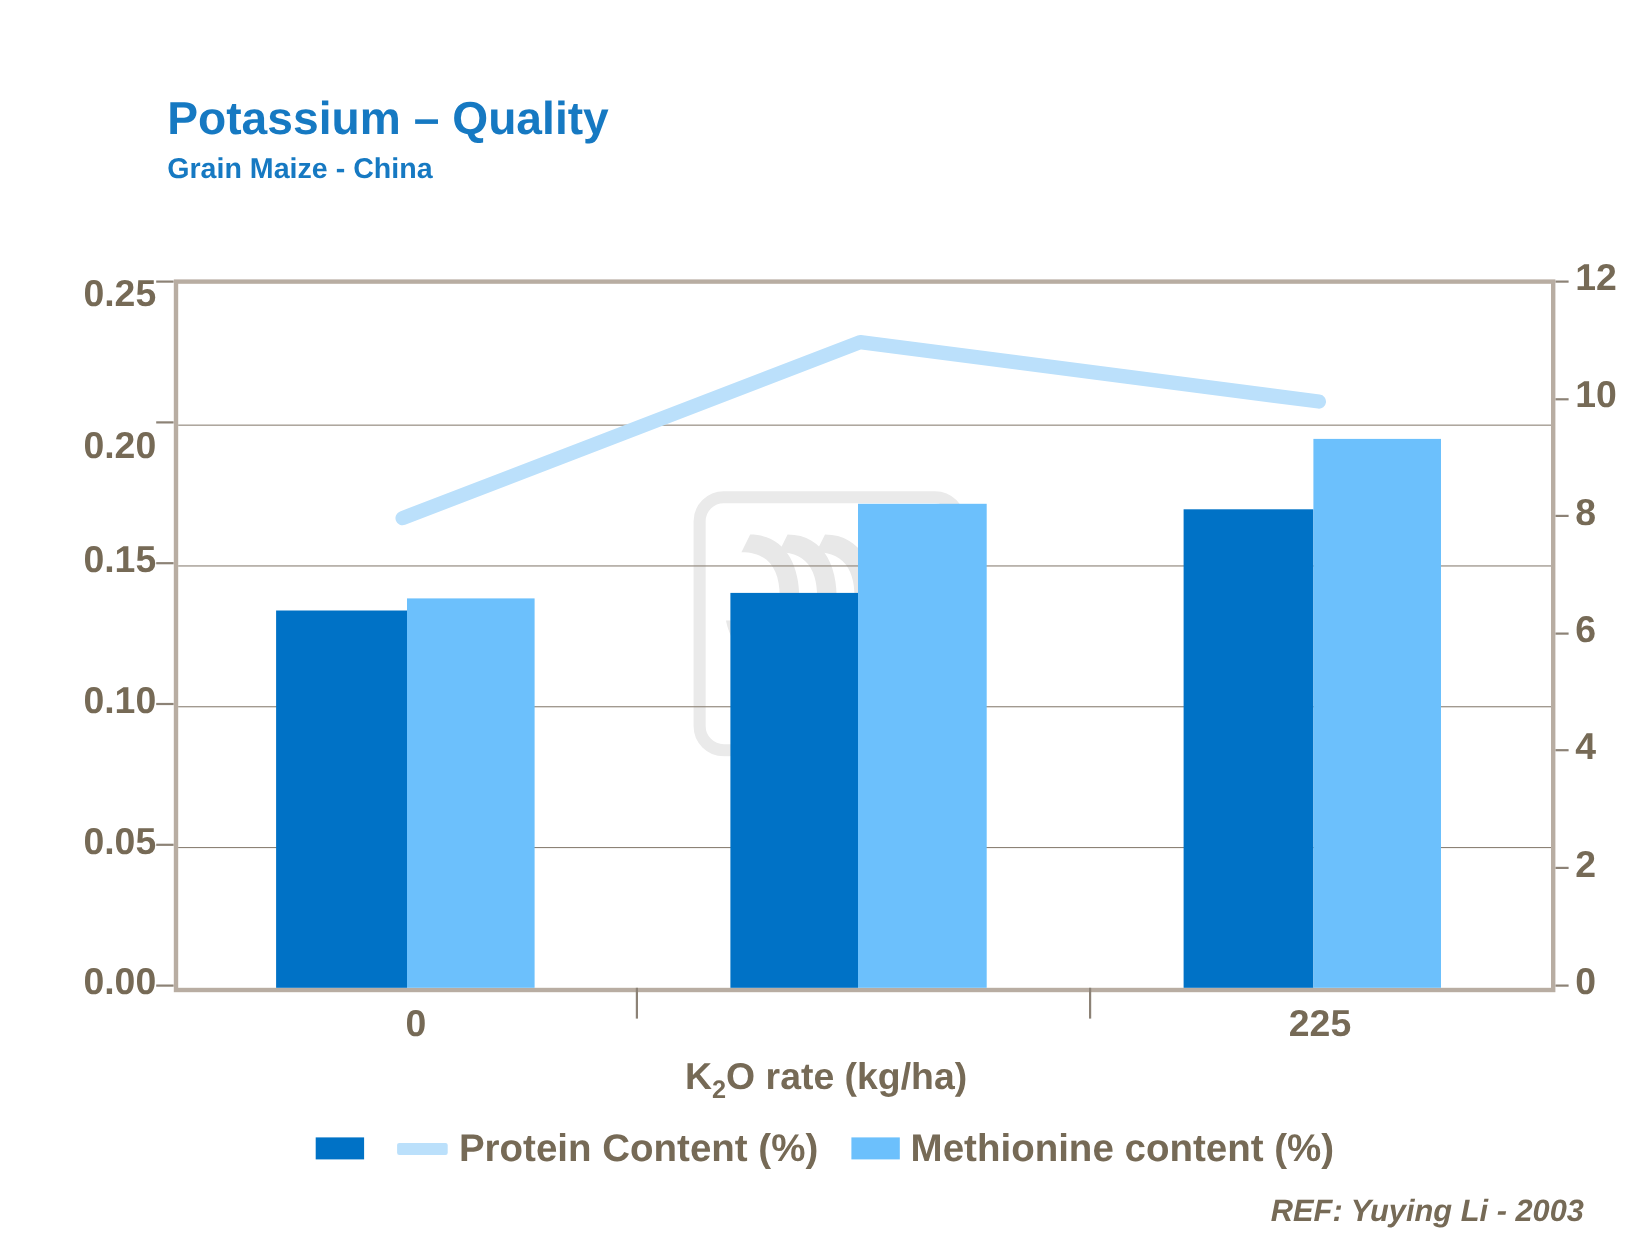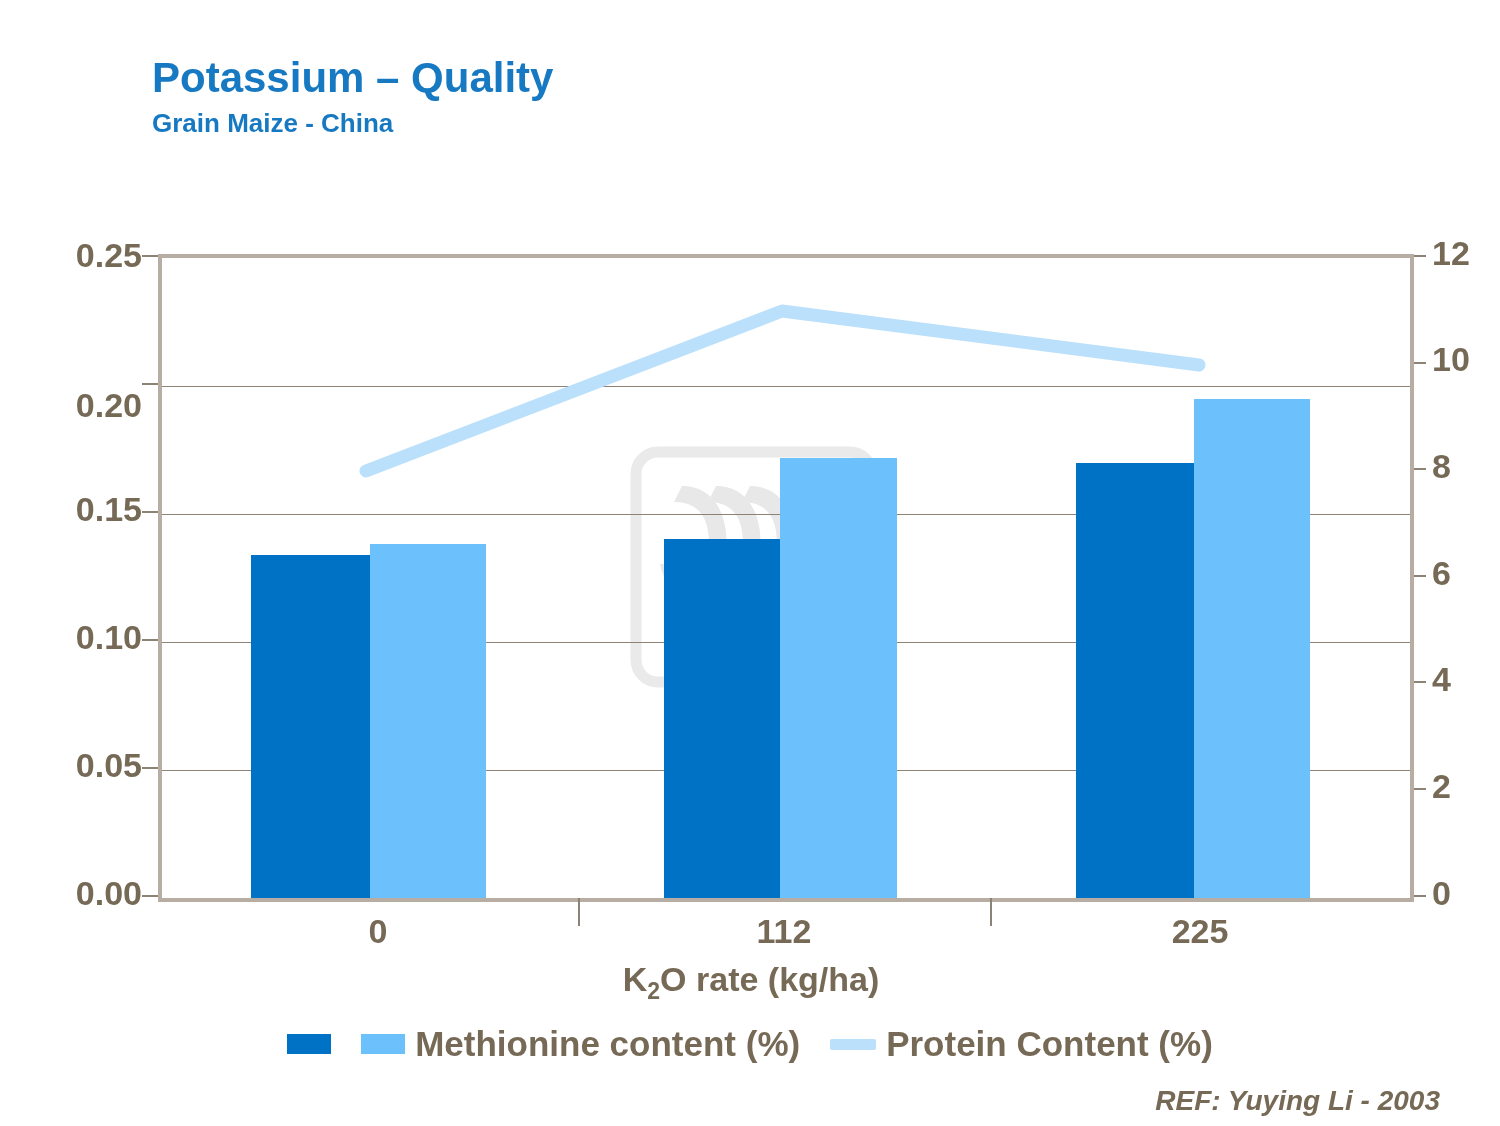--- a/index.html
+++ b/index.html
@@ -16,20 +16,21 @@
   }
 
   
   #title-block { position: absolute; left: 152px; top: 56px; }
   #chart-title {
     font-size: 42px;
     font-weight: bold;
     color: #1679C2;
     line-height: 1.05;
     white-space: nowrap;
+    margin-top: 30px;
   }
   #chart-subtitle {
     font-size: 26px;
     font-weight: bold;
     color: #1679C2;
     margin-top: 8px;
     white-space: nowrap;
   }
 
   
@@ -169,21 +170,21 @@
 </head>
 <body>
 
 <div id="title-block">
   <div id="chart-title">Potassium – Quality</div>
   <div id="chart-subtitle">Grain Maize - China</div>
 </div>
 
 <div id="plot-wrap">
 
-  <div class="axis-label ytick-left" style="top:236px;">0.25</div>
+  <div class="axis-label ytick-left" style="top:248px;">0.25</div>
   <div class="axis-label ytick-left" style="top:362px;margin-top:24px;">0.20</div>
   <div class="axis-label ytick-left" style="top:490px;">0.15</div>
   <div class="axis-label ytick-left" style="top:618px;">0.10</div>
   <div class="axis-label ytick-left" style="top:746px;">0.05</div>
   <div class="axis-label ytick-left" style="top:874px;text-align:center;">0.00</div>
 
   <div class="axis-label ytick-right" style="top:234px;">12</div>
   <div class="axis-label ytick-right" style="top:340px;">10</div>
   <div class="axis-label ytick-right" style="top:447px;">8</div>
   <div class="axis-label ytick-right" style="top:554px;">6</div>
@@ -243,34 +244,33 @@
     <svg width="1248" height="640" viewBox="0 0 1248 640" style="position:absolute; left:0; top:0;">
       <polyline points="204,213 620,53 1037,107" fill="none" stroke="#BBE0FB" stroke-width="13" stroke-linecap="round" stroke-linejoin="round"></polyline>
     </svg>
 
   </div>
 
   <div class="cat-sep" style="left:578px; top:898px;"></div>
   <div class="cat-sep" style="left:990px; top:898px;"></div>
 
   <div class="xtick" style="left:288px; width:180px; top:912px;">0</div>
-  <div class="xtick" style="left:694px; width:180px; top:912px;">112</div>
   <div class="xtick" style="left:1110px; width:180px; top:912px;">225</div>
 
   <div id="x-axis-title"><span>K</span><sub>2</sub><span>O rate (kg/ha)</span></div>
 
 </div>
 
 <div id="legend">
   <div class="legend-item">
     <span class="legend-swatch-box" style="background:#0072C6;"></span>
   </div>
   <div class="legend-item">
+    <span class="legend-swatch-line" style="background:#BBE0FB;"></span>
+    <span class="legend-text">Protein Content (%)</span>
+  </div>
+  <div class="legend-item">
     <span class="legend-swatch-box" style="background:#6CC0FC;"></span>
     <span class="legend-text">Methionine content (%)</span>
   </div>
-  <div class="legend-item">
-    <span class="legend-swatch-line" style="background:#BBE0FB;"></span>
-    <span class="legend-text">Protein Content (%)</span>
-  </div>
 </div>
 
 <div id="ref-note">REF: Yuying Li - 2003</div>
 
 </body></html>

